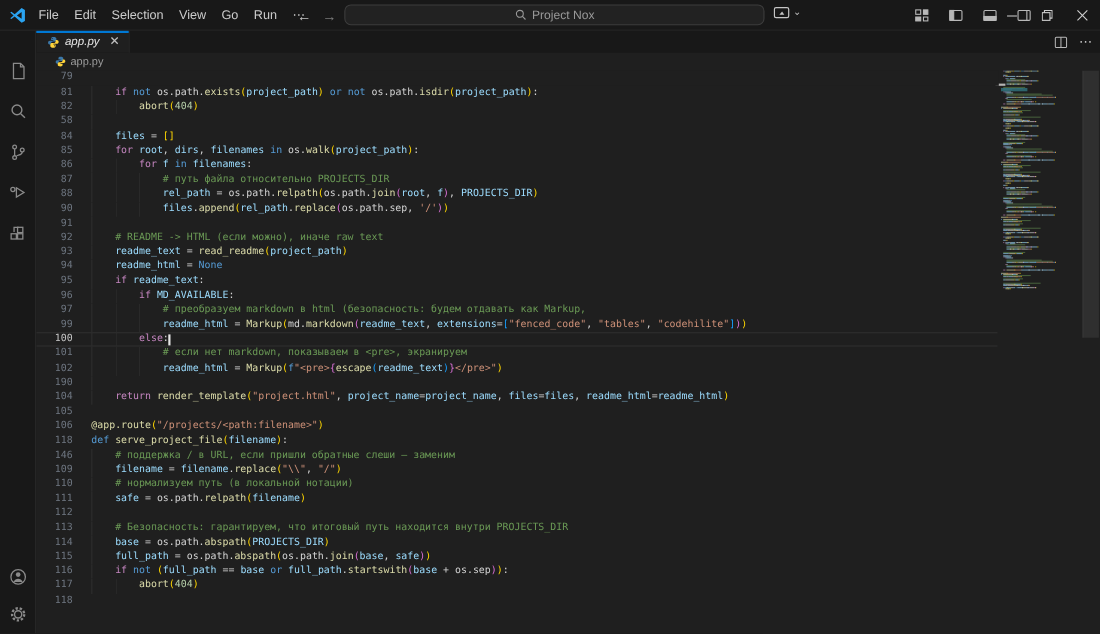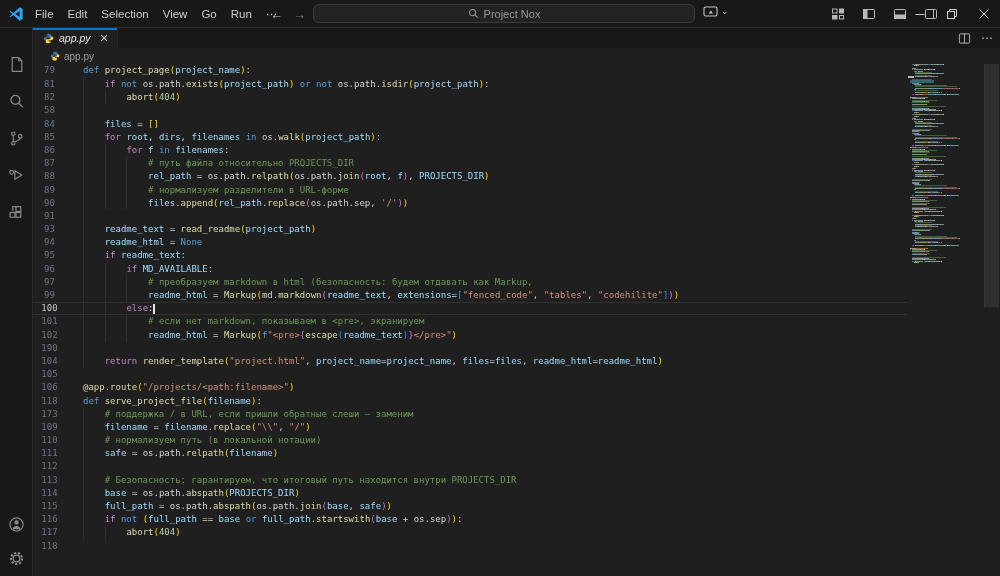--- a/index.html
+++ b/index.html
@@ -47,21 +47,21 @@
   .breadcrumbs{position:absolute;top:20px;left:0;right:0;height:16px;display:flex;align-items:center;padding-left:17px;gap:4px;}
   .bc-label{color:#9d9d9d;font-size:10px;}
 
   
   .editor{position:absolute;top:36px;left:0;right:0;bottom:0;overflow:hidden;}
   .lines,.sticky{font-family:"DejaVu Sans Mono",monospace;font-size:9px;}
   .sticky{position:absolute;top:0;left:0;right:92px;height:14px;background:#1f1f1f;z-index:3;}
   .lines{position:absolute;top:14px;left:0;width:874px;height:498px;overflow:hidden;}
   .row{height:13.2px;line-height:13.2px;white-space:pre;display:flex;}
   .row.active{box-shadow:inset 0 1px 0 #303031, inset 0 -1px 0 #303031;}
-  .ln{width:33px;flex:0 0 33px;text-align:center;color:#6e7681;user-select:none;}
+  .ln{width:33px;flex:0 0 33px;text-align:right;color:#6e7681;user-select:none;}
   .ln.lnA{color:#c6c6c6;}
   .code{padding-left:17px;}
   .ind{display:inline-block;white-space:pre;box-shadow:inset 1px 0 0 #2e2e2e;}
   .caret{display:inline-block;width:1.5px;height:10px;background:#e6e6e6;vertical-align:text-bottom;position:relative;top:1px;}
 
   
   .minimap{position:absolute;top:0;left:875px;width:56px;height:210px;}
   .mm-marker{position:absolute;left:872px;top:12px;width:9px;height:2px;background:#cfcfcf;opacity:.85;}
   .mm-cyan{position:absolute;left:877px;top:16px;width:24px;height:3px;background:#2f6b74;opacity:.9;}
   .scroll-slider{position:absolute;left:951px;top:0;width:14px;height:243px;background:rgba(121,121,121,0.18);border-left:1px solid rgba(255,255,255,0.05);}
@@ -238,49 +238,49 @@
         <svg width="10" height="10" viewBox="0 0 16 16">
             <path fill="#3b77a8" d="M8 1C6 1 5 1.8 5 3v2h3v1H3.5C2 6 1 7 1 8.5S2 11 3.5 11H5V9.5C5 8 6 7 7.5 7H10c1 0 2-.8 2-2V3c0-1.2-1.3-2-4-2z"></path>
             <path fill="#ffd43b" d="M8 15c2 0 3-.8 3-2v-2H8v-1h4.5c1.5 0 2.5-1 2.5-2.5S13.9 5 12.5 5H11v1.5C11 8 10 9 8.5 9H6c-1 0-2 .8-2 2v2c0 1.2 1.3 2 4 2z"></path>
           </svg>
       </span>
       <span class="bc-label">app.py</span>
     </div>
 
     <div class="editor">
       <div class="sticky" id="sticky">
-          <div class="row"><span class="ln">79</span><span class="code"><span class="tk-kw">def</span><span class="tk-pl"> </span><span class="tk-fn">project_page</span><span class="tk-b1">(</span><span class="tk-vr">project_name</span><span class="tk-b1">)</span><span class="tk-pl">:</span></span></div>
+          <div class="row"><span class="ln">79</span></div>
         </div>
       <div class="lines" id="lines">
           <div class="row"><span class="ln">81</span><span class="code"><span class="ind">    </span><span class="tk-kc">if</span><span class="tk-pl"> </span><span class="tk-kw">not</span><span class="tk-pl"> os.path.</span><span class="tk-fn">exists</span><span class="tk-b1">(</span><span class="tk-vr">project_path</span><span class="tk-b1">)</span><span class="tk-pl"> </span><span class="tk-kw">or</span><span class="tk-pl"> </span><span class="tk-kw">not</span><span class="tk-pl"> os.path.</span><span class="tk-fn">isdir</span><span class="tk-b1">(</span><span class="tk-vr">project_path</span><span class="tk-b1">)</span><span class="tk-pl">:</span></span></div>
           <div class="row"><span class="ln">82</span><span class="code"><span class="ind">    </span><span class="ind">    </span><span class="tk-fn">abort</span><span class="tk-b1">(</span><span class="tk-nu">404</span><span class="tk-b1">)</span></span></div>
           <div class="row"><span class="ln">58</span><span class="code"><span class="ind">    </span></span></div>
           <div class="row"><span class="ln">84</span><span class="code"><span class="ind">    </span><span class="tk-vr">files</span><span class="tk-pl"> = </span><span class="tk-b1">[]</span></span></div>
           <div class="row"><span class="ln">85</span><span class="code"><span class="ind">    </span><span class="tk-kc">for</span><span class="tk-pl"> </span><span class="tk-vr">root</span><span class="tk-pl">, </span><span class="tk-vr">dirs</span><span class="tk-pl">, </span><span class="tk-vr">filenames</span><span class="tk-pl"> </span><span class="tk-kw">in</span><span class="tk-pl"> os.</span><span class="tk-fn">walk</span><span class="tk-b1">(</span><span class="tk-vr">project_path</span><span class="tk-b1">)</span><span class="tk-pl">:</span></span></div>
           <div class="row"><span class="ln">86</span><span class="code"><span class="ind">    </span><span class="ind">    </span><span class="tk-kc">for</span><span class="tk-pl"> </span><span class="tk-vr">f</span><span class="tk-pl"> </span><span class="tk-kw">in</span><span class="tk-pl"> </span><span class="tk-vr">filenames</span><span class="tk-pl">:</span></span></div>
           <div class="row"><span class="ln">87</span><span class="code"><span class="ind">    </span><span class="ind">    </span><span class="ind">    </span><span class="tk-cm"># путь файла относительно PROJECTS_DIR</span></span></div>
           <div class="row"><span class="ln">88</span><span class="code"><span class="ind">    </span><span class="ind">    </span><span class="ind">    </span><span class="tk-vr">rel_path</span><span class="tk-pl"> = os.path.</span><span class="tk-fn">relpath</span><span class="tk-b1">(</span><span class="tk-pl">os.path.</span><span class="tk-fn">join</span><span class="tk-b2">(</span><span class="tk-vr">root</span><span class="tk-pl">, </span><span class="tk-vr">f</span><span class="tk-b2">)</span><span class="tk-pl">, </span><span class="tk-vr">PROJECTS_DIR</span><span class="tk-b1">)</span></span></div>
-          <div class="row"><span class="ln">89</span><span class="code"><span class="ind">    </span><span class="ind">    </span><span class="ind">    </span><span class="tk-cm"># нормализуем разделители в URL-форме</span></span></div>
           <div class="row"><span class="ln">90</span><span class="code"><span class="ind">    </span><span class="ind">    </span><span class="ind">    </span><span class="tk-vr">files</span><span class="tk-pl">.</span><span class="tk-fn">append</span><span class="tk-b1">(</span><span class="tk-vr">rel_path</span><span class="tk-pl">.</span><span class="tk-fn">replace</span><span class="tk-b2">(</span><span class="tk-pl">os.path.sep</span><span class="tk-pl">, </span><span class="tk-st">'/'</span><span class="tk-b2">)</span><span class="tk-b1">)</span></span></div>
           <div class="row"><span class="ln">91</span><span class="code"><span class="ind">    </span></span></div>
+          <div class="row"><span class="ln">92</span><span class="code"><span class="ind">    </span><span class="tk-cm"># README -&gt; HTML (если можно), иначе raw text</span></span></div>
           <div class="row"><span class="ln">93</span><span class="code"><span class="ind">    </span><span class="tk-vr">readme_text</span><span class="tk-pl"> = </span><span class="tk-fn">read_readme</span><span class="tk-b1">(</span><span class="tk-vr">project_path</span><span class="tk-b1">)</span></span></div>
           <div class="row"><span class="ln">94</span><span class="code"><span class="ind">    </span><span class="tk-vr">readme_html</span><span class="tk-pl"> = </span><span class="tk-kw">None</span></span></div>
           <div class="row"><span class="ln">95</span><span class="code"><span class="ind">    </span><span class="tk-kc">if</span><span class="tk-pl"> </span><span class="tk-vr">readme_text</span><span class="tk-pl">:</span></span></div>
           <div class="row"><span class="ln">96</span><span class="code"><span class="ind">    </span><span class="ind">    </span><span class="tk-kc">if</span><span class="tk-pl"> </span><span class="tk-vr">MD_AVAILABLE</span><span class="tk-pl">:</span></span></div>
           <div class="row"><span class="ln">97</span><span class="code"><span class="ind">    </span><span class="ind">    </span><span class="ind">    </span><span class="tk-cm"># преобразуем markdown в html (безопасность: будем отдавать как Markup,</span></span></div>
           <div class="row"><span class="ln">99</span><span class="code"><span class="ind">    </span><span class="ind">    </span><span class="ind">    </span><span class="tk-vr">readme_html</span><span class="tk-pl"> = </span><span class="tk-fn">Markup</span><span class="tk-b1">(</span><span class="tk-pl">md.</span><span class="tk-fn">markdown</span><span class="tk-b2">(</span><span class="tk-vr">readme_text</span><span class="tk-pl">, </span><span class="tk-vr">extensions</span><span class="tk-pl">=</span><span class="tk-b3">[</span><span class="tk-st">"fenced_code"</span><span class="tk-pl">, </span><span class="tk-st">"tables"</span><span class="tk-pl">, </span><span class="tk-st">"codehilite"</span><span class="tk-b3">]</span><span class="tk-b2">)</span><span class="tk-b1">)</span></span></div>
           <div class="row active"><span class="ln lnA">100</span><span class="code"><span class="ind">    </span><span class="ind">    </span><span class="tk-kc">else</span><span class="tk-pl">:</span><span class="caret"></span></span></div>
           <div class="row"><span class="ln">101</span><span class="code"><span class="ind">    </span><span class="ind">    </span><span class="ind">    </span><span class="tk-cm"># если нет markdown, показываем в &lt;pre&gt;, экранируем</span></span></div>
           <div class="row"><span class="ln">102</span><span class="code"><span class="ind">    </span><span class="ind">    </span><span class="ind">    </span><span class="tk-vr">readme_html</span><span class="tk-pl"> = </span><span class="tk-fn">Markup</span><span class="tk-b1">(</span><span class="tk-kw">f</span><span class="tk-st">"&lt;pre&gt;</span><span class="tk-b2">{</span><span class="tk-fn">escape</span><span class="tk-b3">(</span><span class="tk-vr">readme_text</span><span class="tk-b3">)</span><span class="tk-b2">}</span><span class="tk-st">&lt;/pre&gt;"</span><span class="tk-b1">)</span></span></div>
           <div class="row"><span class="ln">190</span><span class="code"><span class="ind">    </span></span></div>
           <div class="row"><span class="ln">104</span><span class="code"><span class="ind">    </span><span class="tk-kc">return</span><span class="tk-pl"> </span><span class="tk-fn">render_template</span><span class="tk-b1">(</span><span class="tk-st">"project.html"</span><span class="tk-pl">, </span><span class="tk-vr">project_name</span><span class="tk-pl">=</span><span class="tk-vr">project_name</span><span class="tk-pl">, </span><span class="tk-vr">files</span><span class="tk-pl">=</span><span class="tk-vr">files</span><span class="tk-pl">, </span><span class="tk-vr">readme_html</span><span class="tk-pl">=</span><span class="tk-vr">readme_html</span><span class="tk-b1">)</span></span></div>
           <div class="row"><span class="ln">105</span><span class="code"></span></div>
           <div class="row"><span class="ln">106</span><span class="code"><span class="tk-fn">@app.route</span><span class="tk-b1">(</span><span class="tk-st">"/projects/&lt;path:filename&gt;"</span><span class="tk-b1">)</span></span></div>
           <div class="row"><span class="ln">118</span><span class="code"><span class="tk-kw">def</span><span class="tk-pl"> </span><span class="tk-fn">serve_project_file</span><span class="tk-b1">(</span><span class="tk-vr">filename</span><span class="tk-b1">)</span><span class="tk-pl">:</span></span></div>
-          <div class="row"><span class="ln">173</span><span class="code"><span class="ind">    </span><span class="tk-cm"># поддержка / в URL, если пришли обратные слеши — заменим</span></span></div>
+          <div class="row"><span class="ln">146</span><span class="code"><span class="ind">    </span><span class="tk-cm"># поддержка / в URL, если пришли обратные слеши — заменим</span></span></div>
           <div class="row"><span class="ln">109</span><span class="code"><span class="ind">    </span><span class="tk-vr">filename</span><span class="tk-pl"> = </span><span class="tk-vr">filename</span><span class="tk-pl">.</span><span class="tk-fn">replace</span><span class="tk-b1">(</span><span class="tk-st">"\\"</span><span class="tk-pl">, </span><span class="tk-st">"/"</span><span class="tk-b1">)</span></span></div>
           <div class="row"><span class="ln">110</span><span class="code"><span class="ind">    </span><span class="tk-cm"># нормализуем путь (в локальной нотации)</span></span></div>
           <div class="row"><span class="ln">111</span><span class="code"><span class="ind">    </span><span class="tk-vr">safe</span><span class="tk-pl"> = os.path.</span><span class="tk-fn">relpath</span><span class="tk-b1">(</span><span class="tk-vr">filename</span><span class="tk-b1">)</span></span></div>
           <div class="row"><span class="ln">112</span><span class="code"><span class="ind">    </span></span></div>
           <div class="row"><span class="ln">113</span><span class="code"><span class="ind">    </span><span class="tk-cm"># Безопасность: гарантируем, что итоговый путь находится внутри PROJECTS_DIR</span></span></div>
           <div class="row"><span class="ln">114</span><span class="code"><span class="ind">    </span><span class="tk-vr">base</span><span class="tk-pl"> = os.path.</span><span class="tk-fn">abspath</span><span class="tk-b1">(</span><span class="tk-vr">PROJECTS_DIR</span><span class="tk-b1">)</span></span></div>
           <div class="row"><span class="ln">115</span><span class="code"><span class="ind">    </span><span class="tk-vr">full_path</span><span class="tk-pl"> = os.path.</span><span class="tk-fn">abspath</span><span class="tk-b1">(</span><span class="tk-pl">os.path.</span><span class="tk-fn">join</span><span class="tk-b2">(</span><span class="tk-vr">base</span><span class="tk-pl">, </span><span class="tk-vr">safe</span><span class="tk-b2">)</span><span class="tk-b1">)</span></span></div>
           <div class="row"><span class="ln">116</span><span class="code"><span class="ind">    </span><span class="tk-kc">if</span><span class="tk-pl"> </span><span class="tk-kw">not</span><span class="tk-pl"> </span><span class="tk-b1">(</span><span class="tk-vr">full_path</span><span class="tk-pl"> == </span><span class="tk-vr">base</span><span class="tk-pl"> </span><span class="tk-kw">or</span><span class="tk-pl"> </span><span class="tk-vr">full_path</span><span class="tk-pl">.</span><span class="tk-fn">startswith</span><span class="tk-b2">(</span><span class="tk-vr">base</span><span class="tk-pl"> + os.sep</span><span class="tk-b2">)</span><span class="tk-b1">)</span><span class="tk-pl">:</span></span></div>
           <div class="row"><span class="ln">117</span><span class="code"><span class="ind">    </span><span class="ind">    </span><span class="tk-fn">abort</span><span class="tk-b1">(</span><span class="tk-nu">404</span><span class="tk-b1">)</span></span></div>
           <div class="row"><span class="ln">118</span><span class="code"></span></div>

